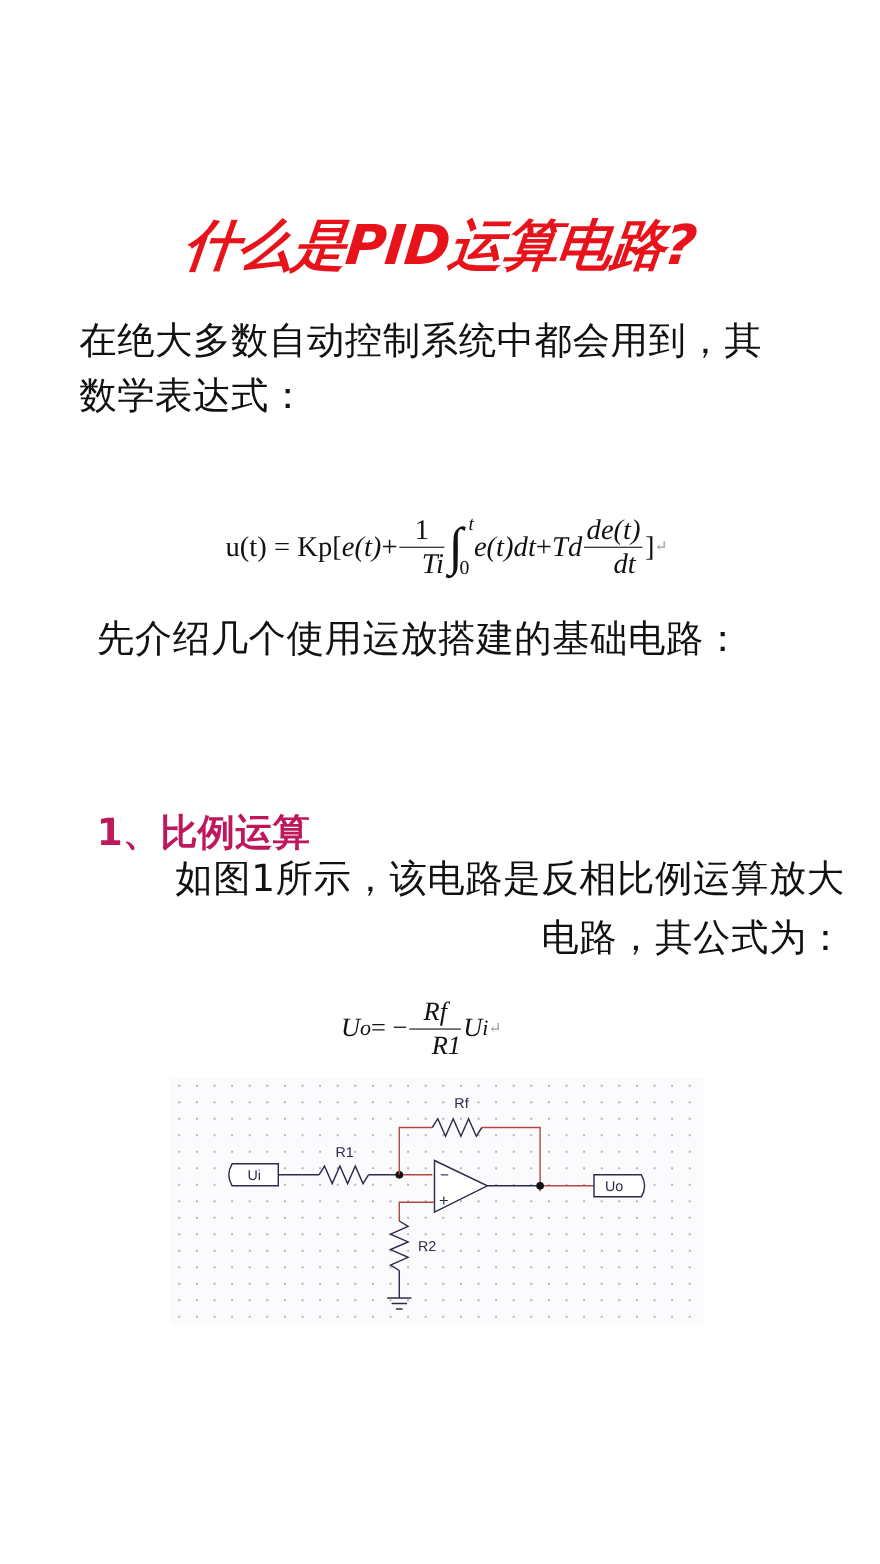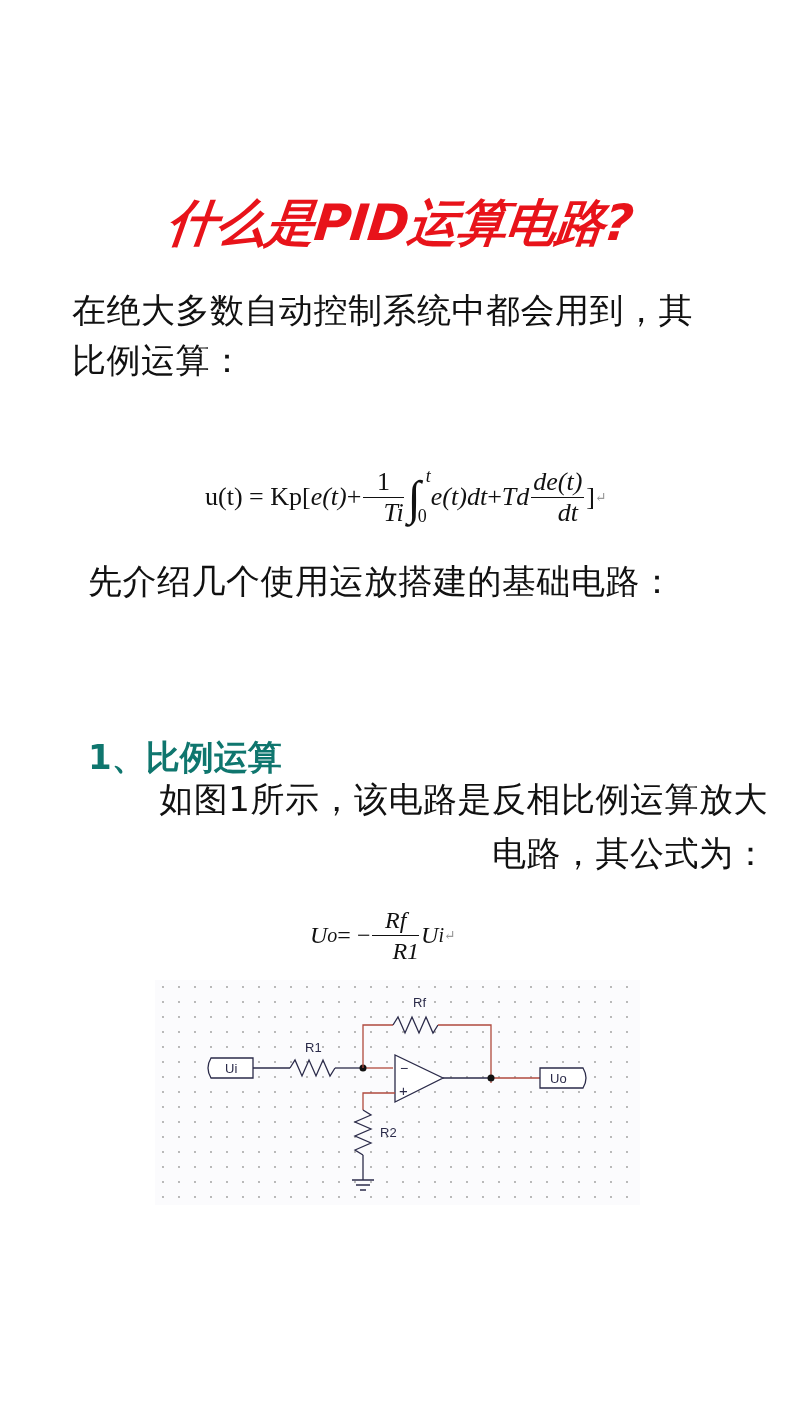--- a/index.html
+++ b/index.html
@@ -16,21 +16,21 @@
     }
     .para {
       position: absolute; font-size: 34px; line-height: 50px; color: #111;
       letter-spacing: 0.5px;
     }
     .p1 { left: 72px; top: 285px; width: 680px; }
     .p1 .indent { display: inline-block; width: 34px; }
     .p2 { left: 88px; top: 556px; width: 680px; }
     .heading {
       position: absolute; left: 88px; top: 732px; font-size: 34px; font-weight: bold;
-      color: #0f766e; line-height: 50px;
+      color: #be185d; line-height: 50px;
     }
     .p3 { left: 88px; top: 772px; width: 680px; line-height: 54px; text-align: right; }
     .formula {
       position: absolute; font-family: "Liberation Serif", "DejaVu Serif", serif;
       color: #111; white-space: nowrap;
     }
     .f1 { left: 205px; top: 452px; height: 90px; font-size: 26px; }
     .f2 { left: 310px; top: 900px; height: 70px; font-size: 24px; }
     .frac { display: inline-block; vertical-align: middle; text-align: center; margin: 0 2px; }
     .frac .num { display: block; border-bottom: 1.5px solid #111; padding: 0 2px; line-height: 30px; }
@@ -43,21 +43,21 @@
     .row { display: flex; align-items: center; height: 100%; }
     .circuit { position: absolute; left: 155px; top: 980px; width: 485px; height: 225px; }
   </style>
 </head>
 <body>
 
 <div class="title">什么是PID运算电路?</div>
 
 <div class="para p1">
   <div>在绝大多数自动控制系统中都会用到，其</div>
-  <div>比例运算：</div>
+  <div>数学表达式：</div>
 </div>
 
 <div class="formula f1">
   <div class="row">
     <span>u(t) = Kp[</span>
     <span class="it">e(t)</span>
     <span> + </span>
     <span class="frac">
       <span class="num">1</span>
       <span class="den it">Ti</span>

